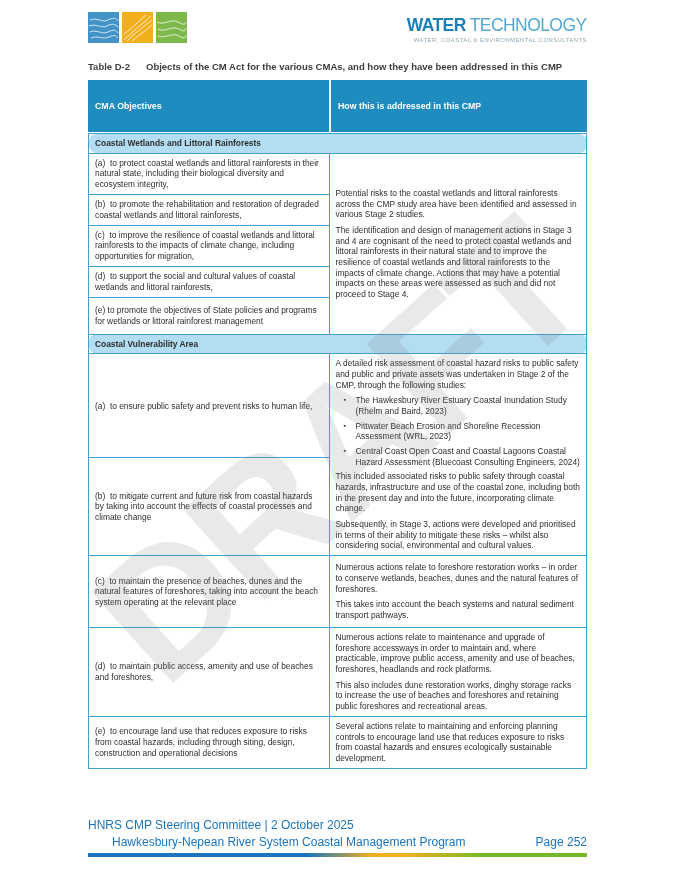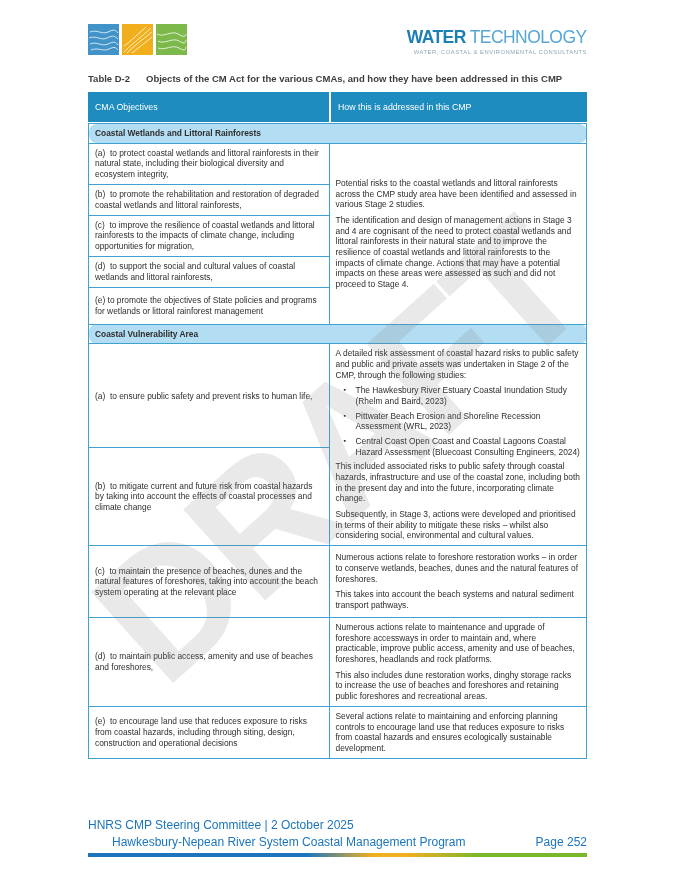--- a/index.html
+++ b/index.html
@@ -6,36 +6,36 @@
     --header-bg:#1E8CBE; --section-bg:#B3DDF2; --border:#41A0D2;
     --text:#2e2e2e; --footer-blue:#1B75BC;
   }
   *{box-sizing:border-box; margin:0; padding:0;}
   html,body{background:#ffffff;}
   body{font-family:"Liberation Sans", sans-serif; color:var(--text);}
   .page{position:relative; width:675px; height:873px; background:#fff; overflow:hidden;}
   .content{position:absolute; left:88px; right:88px; top:0;}
 
   
-  .top-header{display:flex; justify-content:space-between; align-items:flex-end; padding-top:24px;}
+  .top-header{display:flex; justify-content:space-between; align-items:flex-end; padding-top:12px;}
   .logo{display:flex; gap:3px;}
   .logo svg{display:block;}
   .brand{text-align:left; margin-top:2px;}
   .brand-line{font-size:19px; letter-spacing:-0.6px; transform:scaleX(0.92); transform-origin:right; white-space:nowrap;}
   .brand-water{color:#1C7FB5; font-weight:bold;}
   .brand-tech{color:#56A7D4; font-weight:normal;}
   .brand-tagline{font-size:5.8px; color:#8FA6B5; letter-spacing:0.55px; text-align:right; margin-top:1px; white-space:nowrap;}
 
   
   .caption{margin-top:18px; font-size:9.5px; font-weight:bold; color:#3d3d3d; display:flex;}
   .cap-label{display:inline-block; min-width:58px;}
 
   
   .tbl-header{display:flex; gap:2px; margin-top:8px; margin-bottom:1px;}
-  .tbl-header .th{background:var(--header-bg); color:#fff; font-weight:normal; font-size:8.8px; padding:10px 7px;}
+  .tbl-header .th{background:var(--header-bg); color:#fff; font-weight:bold; font-size:8.8px; padding:21px 7px;}
   .th1{width:48.3%;}
   .th2{flex:1;}
 
   
   table.grid{width:100%; border-collapse:collapse; table-layout:fixed;}
   table.grid td{border:1px solid var(--border); font-size:8.4px; line-height:1.27; color:var(--text); padding:4px 6px; vertical-align:middle;}
   td.section{background:var(--section-bg); font-weight:bold; font-size:8.8px; color:#1c1c1c; padding:4px 6px;border-radius:8px;}
   td.lcell{white-space:pre-wrap;}
   td.rcell{vertical-align:top;}
   .rcell p{margin:0 0 5px 0;}

